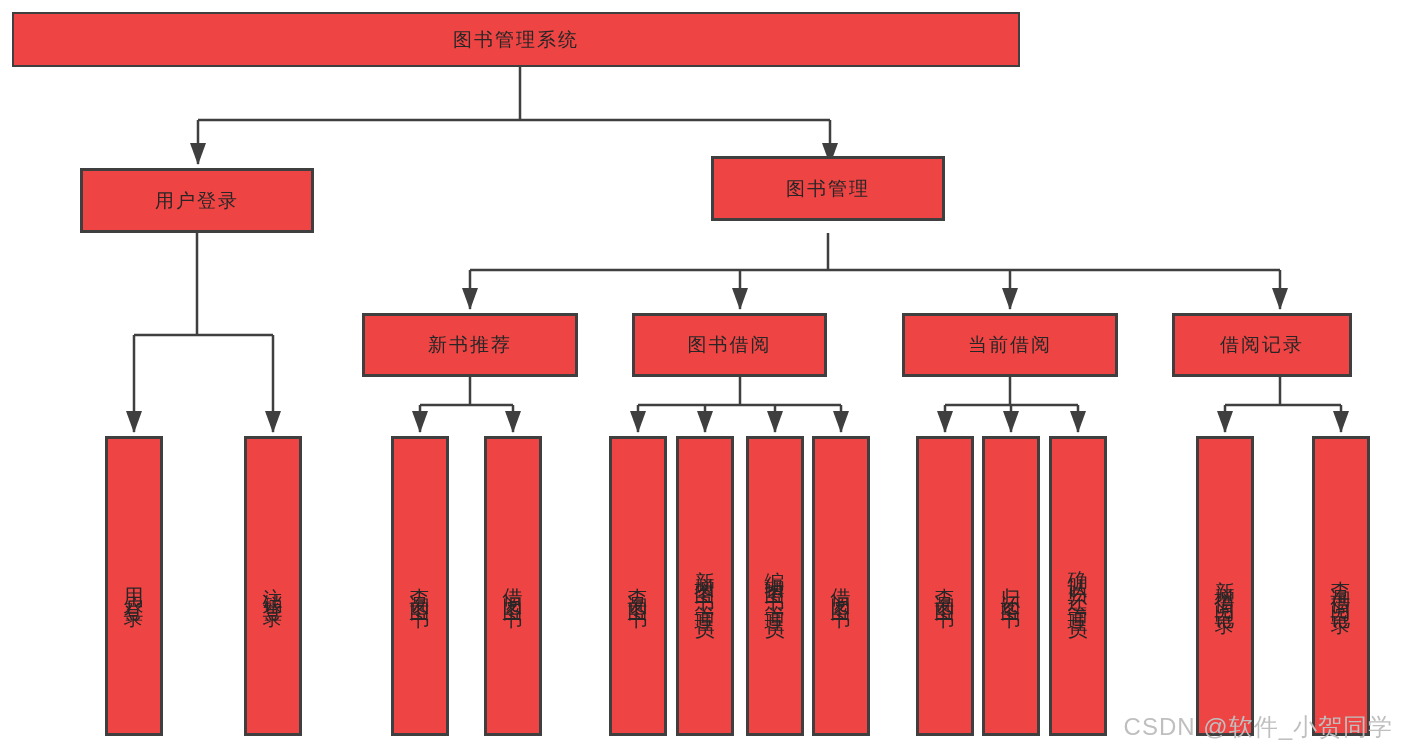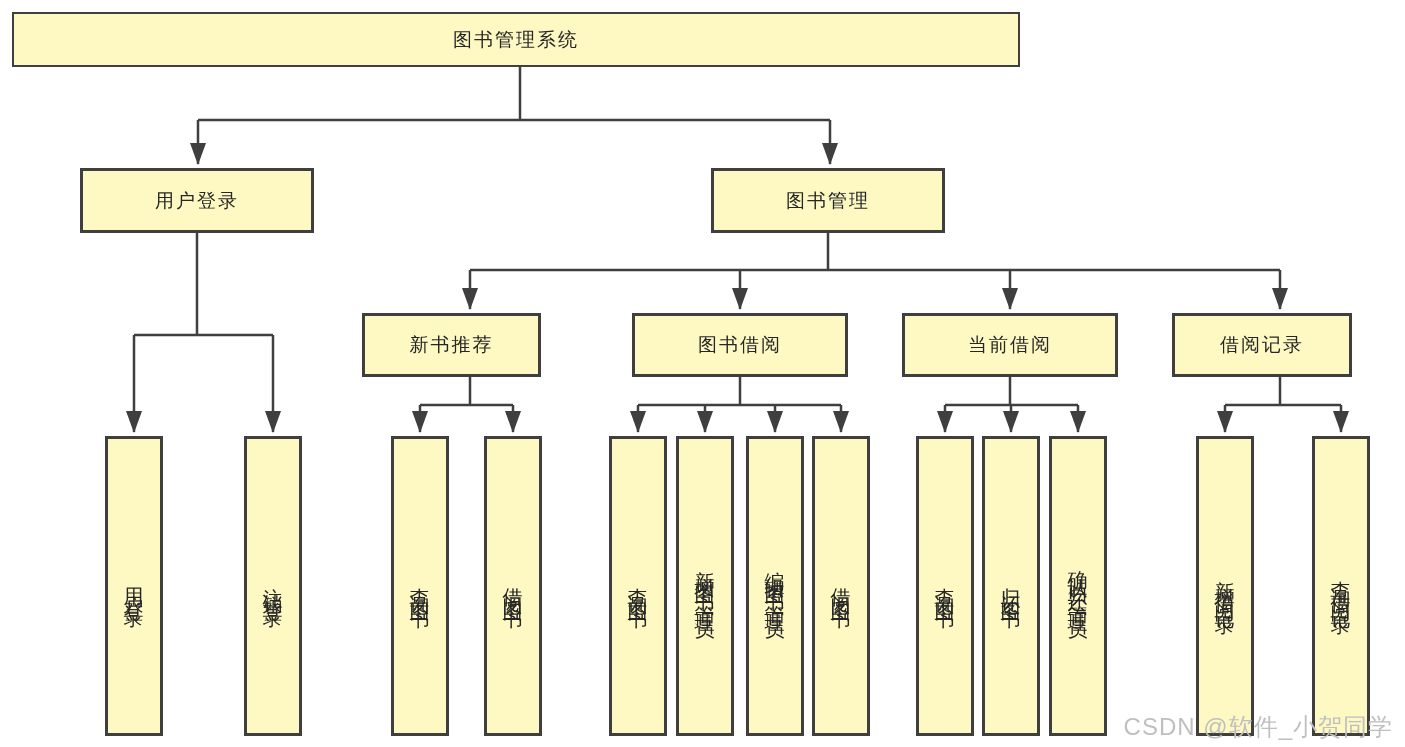--- a/index.html
+++ b/index.html
@@ -1,21 +1,21 @@
 <!DOCTYPE html>
 <html><head>
 <meta charset="utf-8">
 <style>
   html,body{margin:0;padding:0;background:#ffffff;}
   .canvas{
     position:relative;width:1405px;height:747px;background:#ffffff;
     font-family:"Liberation Sans","DejaVu Sans",sans-serif;color:#262626;overflow:hidden;
   }
   .node{
-    position:absolute;box-sizing:border-box;background:#fef9c3;
+    position:absolute;box-sizing:border-box;background:#ef4444;
     border:3px solid #3f3f3f;display:flex;align-items:center;justify-content:center;
     z-index:2;
   }
   .node.root{border-width:2px;}
   .hlabel{font-size:19px;letter-spacing:2px;white-space:nowrap;}
   .vlabel{
     writing-mode:vertical-rl;text-orientation:mixed;
     font-size:20px;letter-spacing:7px;line-height:1;
   }
   svg.connectors{position:absolute;left:0;top:0;z-index:1;}
@@ -72,28 +72,28 @@
     </g>
   </svg>
 
   <div class="node root" style="left:12px;top:12px;width:1008px;height:55px;">
     <span class="hlabel">图书管理系统</span>
   </div>
 
   <div class="node" style="left:80px;top:168px;width:234px;height:65px;">
     <span class="hlabel">用户登录</span>
   </div>
-  <div class="node" style="left:711px;top:168px;width:234px;height:65px;">
+  <div class="node" style="left:711px;top:156px;width:234px;height:65px;">
     <span class="hlabel">图书管理</span>
   </div>
 
-  <div class="node" style="left:362px;top:313px;width:179px;height:64px;">
+  <div class="node" style="left:362px;top:313px;width:216px;height:64px;">
     <span class="hlabel">新书推荐</span>
   </div>
-  <div class="node" style="left:632px;top:313px;width:216px;height:64px;">
+  <div class="node" style="left:632px;top:313px;width:195px;height:64px;">
     <span class="hlabel">图书借阅</span>
   </div>
   <div class="node" style="left:902px;top:313px;width:216px;height:64px;">
     <span class="hlabel">当前借阅</span>
   </div>
   <div class="node" style="left:1172px;top:313px;width:180px;height:64px;">
     <span class="hlabel">借阅记录</span>
   </div>
 
   <div class="node" style="left:105px;top:436px;width:58px;height:300px;">

